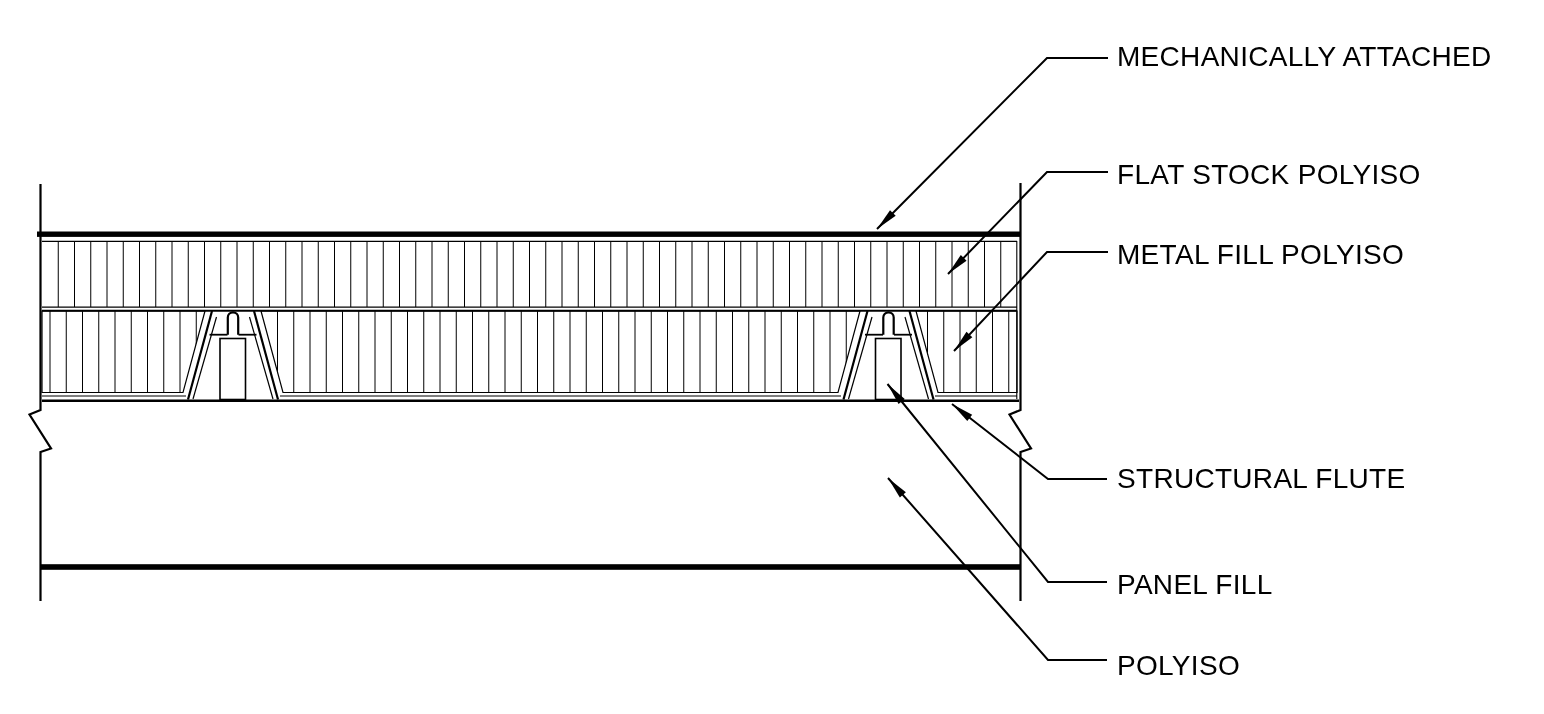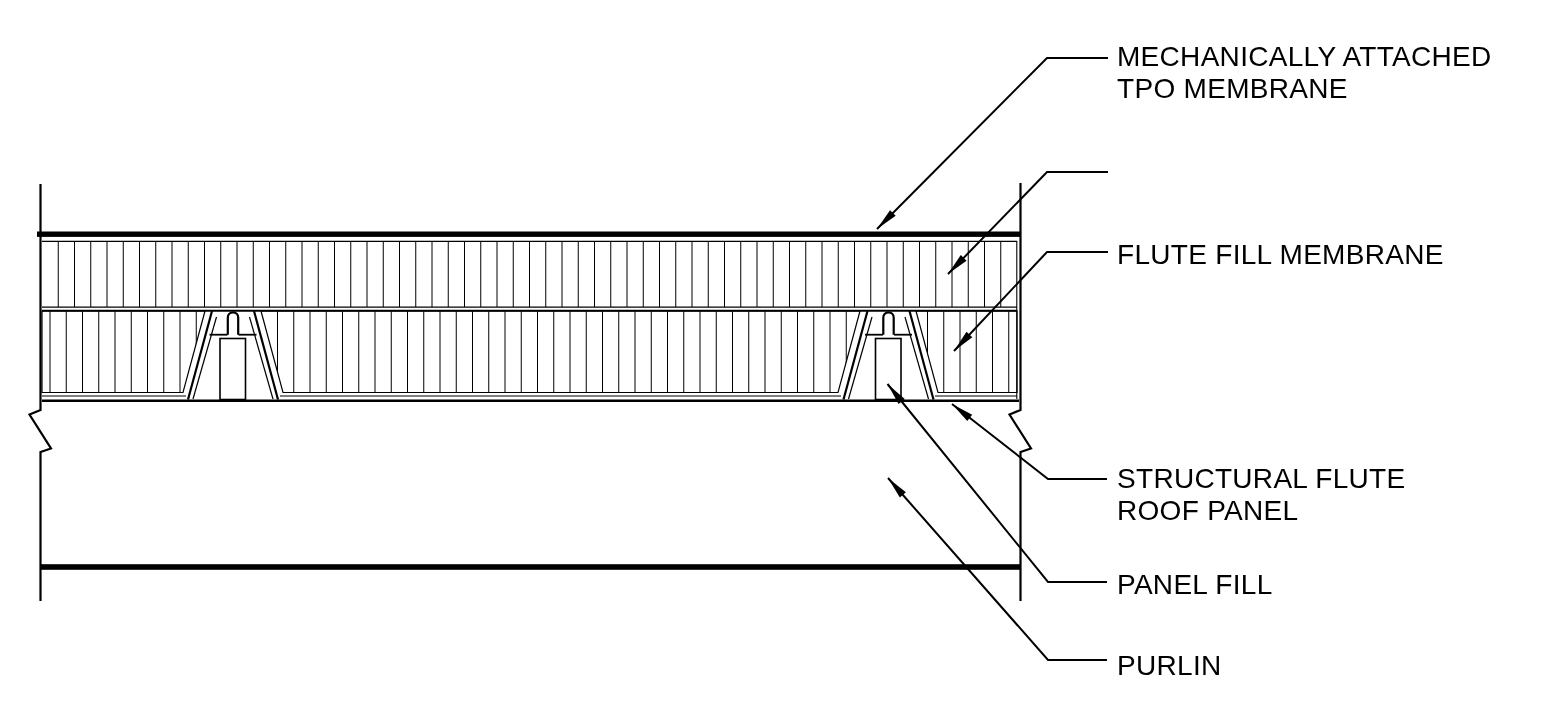--- a/index.html
+++ b/index.html
@@ -210,29 +210,30 @@
     <path d="M1108,58 H1047 L877,229" fill="none" stroke="#000" stroke-width="2" marker-end="url(#arrowhead)"></path>
     <path d="M1108,172 H1047 L948,274" fill="none" stroke="#000" stroke-width="2" marker-end="url(#arrowhead)"></path>
     <path d="M1108,252 H1047 L954,351" fill="none" stroke="#000" stroke-width="2" marker-end="url(#arrowhead)"></path>
     <path d="M1107,479 H1048 L952,404" fill="none" stroke="#000" stroke-width="2" marker-end="url(#arrowhead)"></path>
     <path d="M1107,582 H1048 L887.5,384" fill="none" stroke="#000" stroke-width="2" marker-end="url(#arrowhead)"></path>
     <path d="M1107,660 H1048 L888,478" fill="none" stroke="#000" stroke-width="2" marker-end="url(#arrowhead)"></path>
   </svg>
 
   <div class="label" style="top:41px">
     <span>MECHANICALLY ATTACHED</span>
-    <span>TPO MEMBRANE</span>
+  </div>
+  <div class="label" style="top:159px">
+    <span>FLAT STOCK POLYISO</span>
   </div>
   <div class="label" style="top:239px">
-    <span>FLUTE FILL MEMBRANE</span>
+    <span>METAL FILL POLYISO</span>
   </div>
   <div class="label" style="top:463px">
     <span>STRUCTURAL FLUTE</span>
-    <span>ROOF PANEL</span>
   </div>
   <div class="label" style="top:569px">
     <span>PANEL FILL</span>
   </div>
   <div class="label" style="top:650px">
-    <span>PURLIN</span>
+    <span>POLYISO</span>
   </div>
 
 </div>
 
 </body></html>

